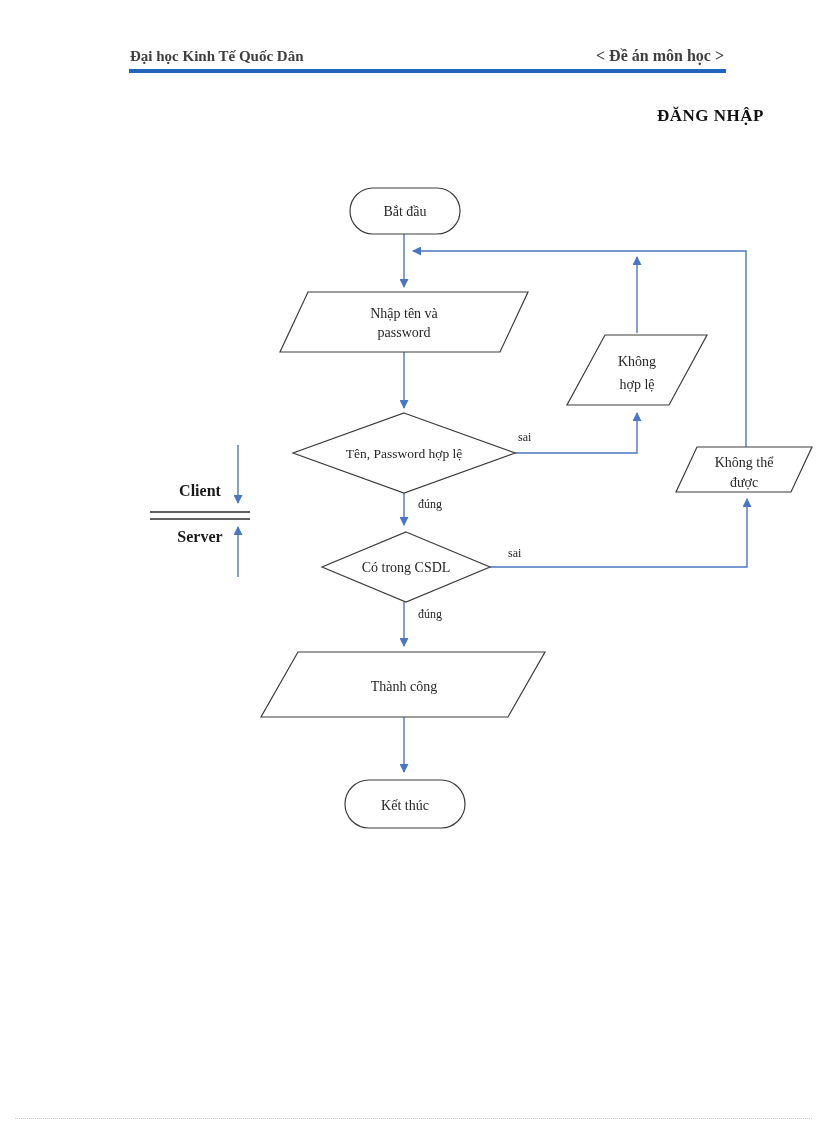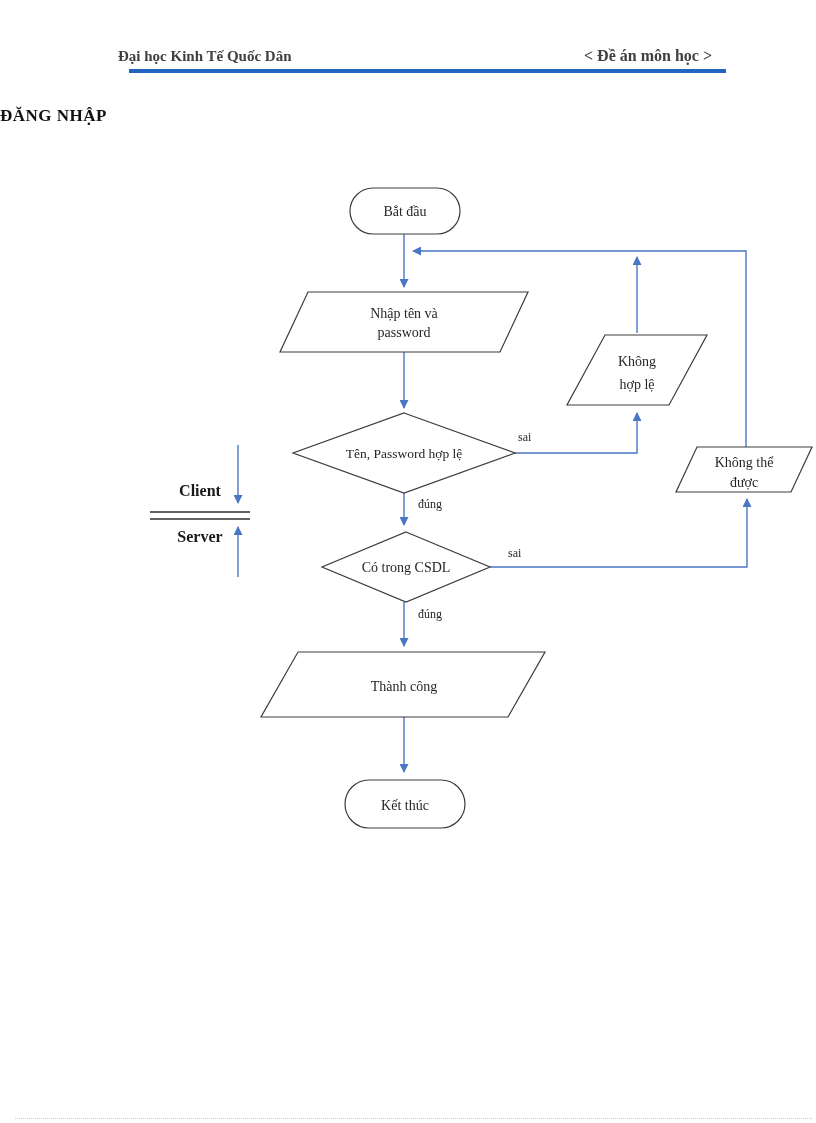--- a/index.html
+++ b/index.html
@@ -1,31 +1,31 @@
 <!DOCTYPE html>
 <html><head>
 <meta charset="utf-8">
 <style>
   html,body{margin:0;padding:0;background:#ffffff;}
   body{
     width:816px;height:1123px;position:relative;overflow:hidden;
     font-family:"Liberation Serif","DejaVu Serif",serif;color:#262626;
   }
   .page-header{
-    position:absolute;left:118px;top:47px;width:594px;
+    position:absolute;left:130px;top:47px;width:594px;
     display:flex;justify-content:space-between;align-items:baseline;
   }
   .page-header .hleft{font-weight:bold;font-size:15px;color:#3f3f3f;}
   .page-header .hright{font-weight:bold;font-size:16px;color:#3f3f3f;}
   .header-rule{
     position:absolute;left:129px;top:69px;width:597px;height:4px;
     background:#2166be;
   }
   .doc-title{
-    position:absolute;left:0;top:106px;width:764px;text-align:left;
+    position:absolute;left:0;top:106px;width:764px;text-align:right;
     font-weight:bold;font-size:17px;letter-spacing:.5px;color:#111;
   }
   .flow-svg{position:absolute;left:0;top:0;}
   .flow-svg text{
     font-family:"Liberation Serif","DejaVu Serif",serif;
     fill:#262626;font-size:14px;
   }
   .flow-svg text.small{font-size:12px;}
   .flow-svg text.lane{font-weight:bold;font-size:16px;fill:#1a1a1a;}
   .shape{fill:#ffffff;stroke:#3c3c3c;stroke-width:1.2;}

